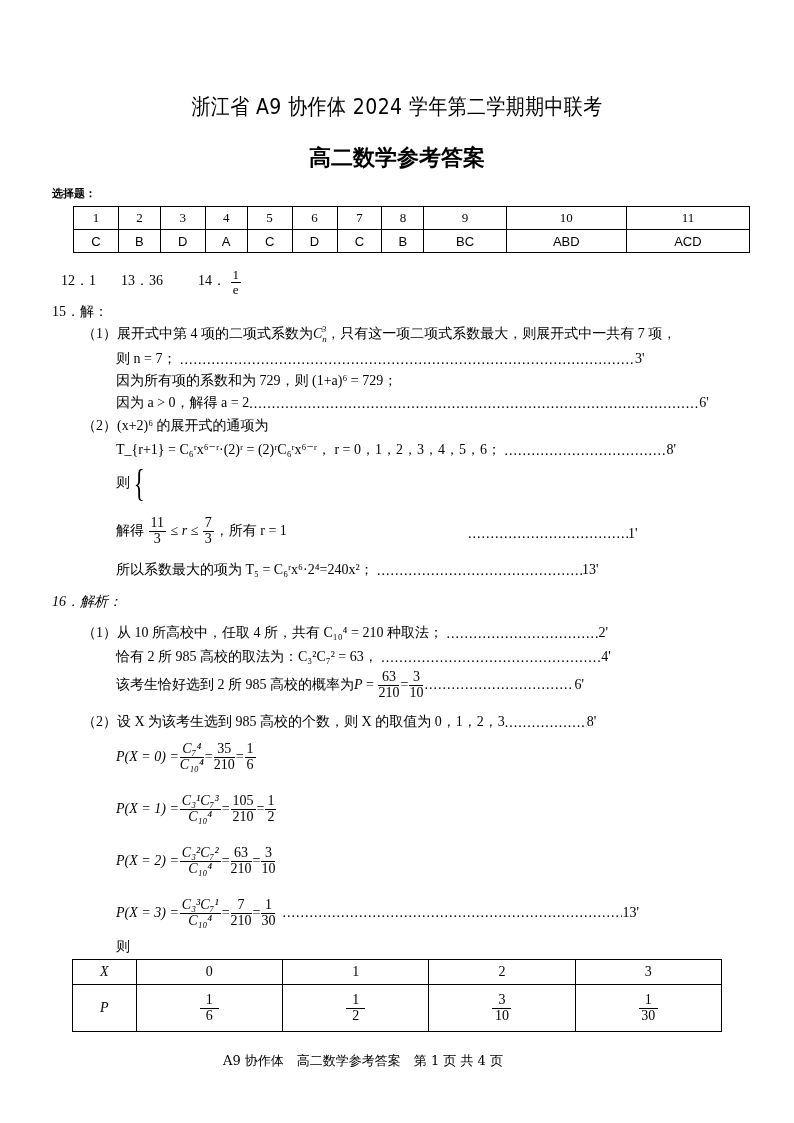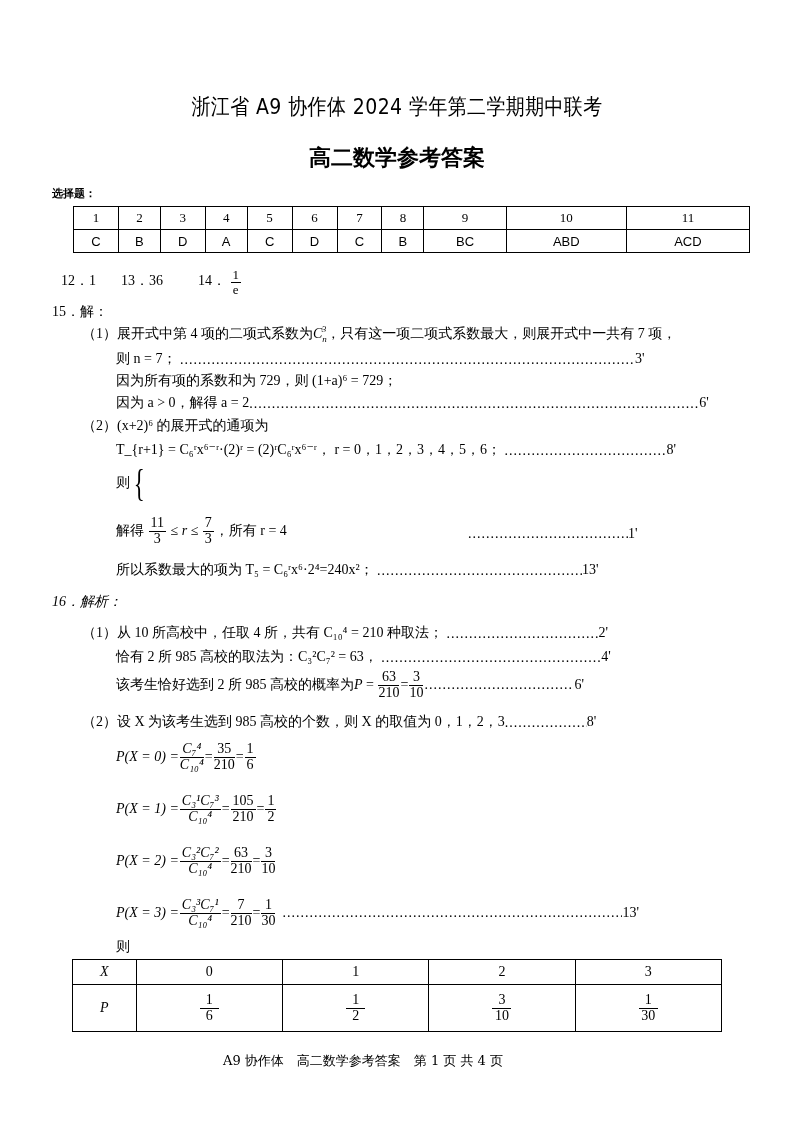--- a/index.html
+++ b/index.html
@@ -102,21 +102,21 @@
 </div>
 
 <div class="abs ml" style="left:116px; top:464px;">
   <span style="vertical-align:middle">则</span><span class="brace">{</span>
 </div>
 
 <div class="abs ml" style="left:116px; top:516px;">
   <span style="vertical-align:middle">解得</span>
   <span class="frac"><span class="num">11</span><span>3</span></span>
   <span style="vertical-align:middle">≤ <i>r</i> ≤</span>
-  <span class="frac"><span class="num">7</span><span>3</span></span><span style="vertical-align:middle">，所有 r = 4</span>
+  <span class="frac"><span class="num">7</span><span>3</span></span><span style="vertical-align:middle">，所有 r = 1</span>
 </div>
 <div class="abs ml" style="left:468px; top:526px;">
   <span class="dots" style="width:160px;">......................................................................</span><span>1'</span>
 </div>
 
 <div class="abs ml" style="left:116px; top:561px;">
   <span>所以系数最大的项为 T₅ = C₆ʳx⁶·2⁴=240x²；</span>
   <span class="dots" style="width:205px;">..............................................................................</span><span>13'</span>
 </div>
 

